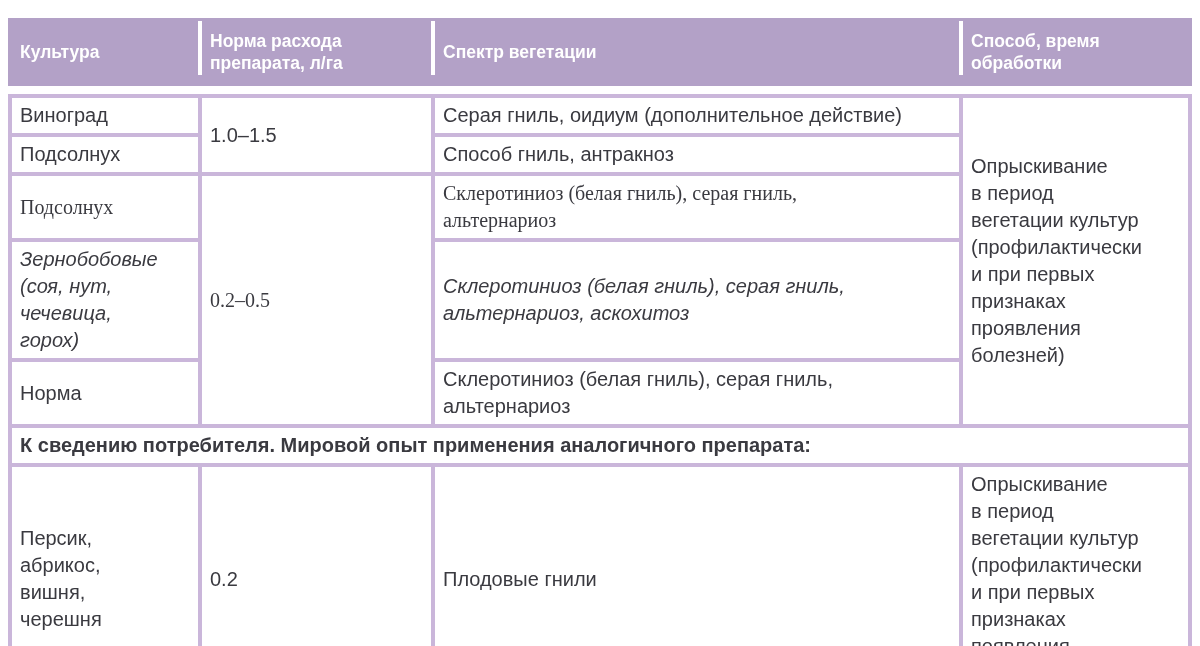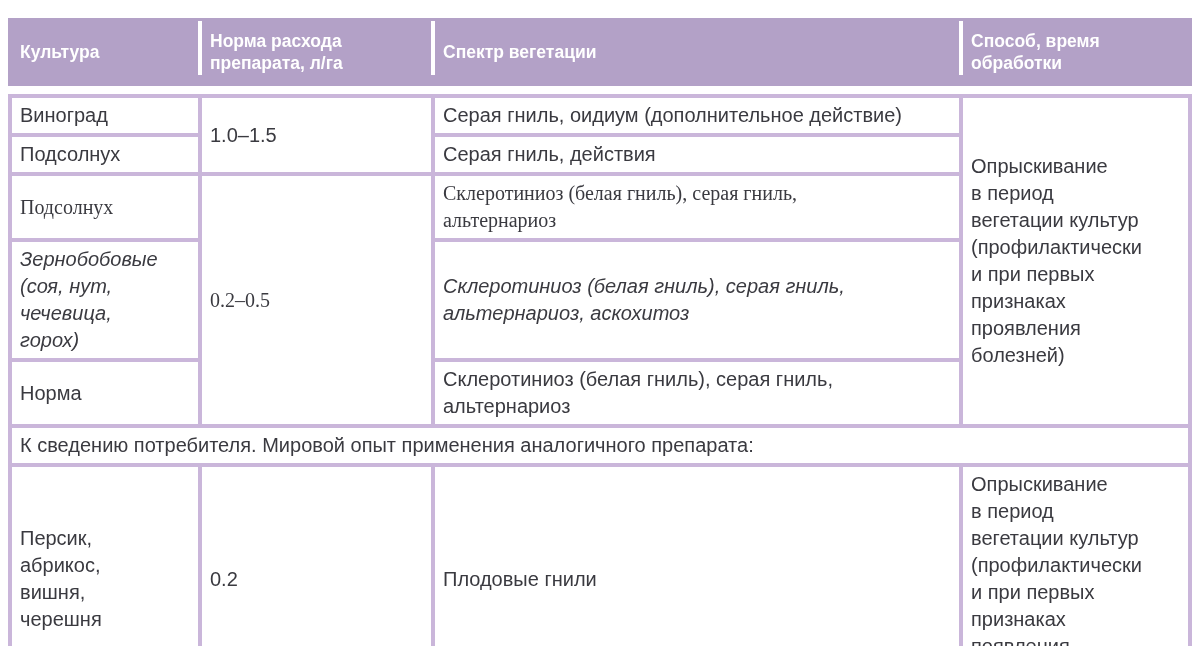--- a/index.html
+++ b/index.html
@@ -51,21 +51,21 @@
     color:var(--text);
     white-space:pre-line;
   }
   tr.r1{height:28px;}
   tr.r2{height:30px;}
   tr.r3{height:58px;font-family:Liberation Serif, serif;}
   tr.r4{height:110px;font-style:italic;}
   tr.r5{height:56px;}
   tr.r6{height:32px;}
   tr.r7{height:204px;}
-  td.notice{font-weight:normal;}
+  td.notice{font-weight:bold;}
 </style>
 </head>
 <body>
 
 <div class="wrap">
 
   <div class="thead">
     <div class="th th-1">Культура</div>
     <div class="th th-2">Норма расхода
 препарата, л/га</div>
@@ -95,21 +95,21 @@
 в период
 вегетации культур
 (профилактически
 и при первых
 признаках
 проявления
 болезней)</td>
       </tr>
       <tr class="r2">
         <td>Подсолнух</td>
-        <td>Серая гниль, действия</td>
+        <td>Способ гниль, антракноз</td>
       </tr>
       <tr class="r3">
         <td>Подсолнух</td>
         <td rowspan="3">0.2–0.5</td>
         <td>Склеротиниоз (белая гниль), серая гниль,
 альтернариоз</td>
       </tr>
       <tr class="r4">
         <td>Зернобобовые
 (соя, нут,

